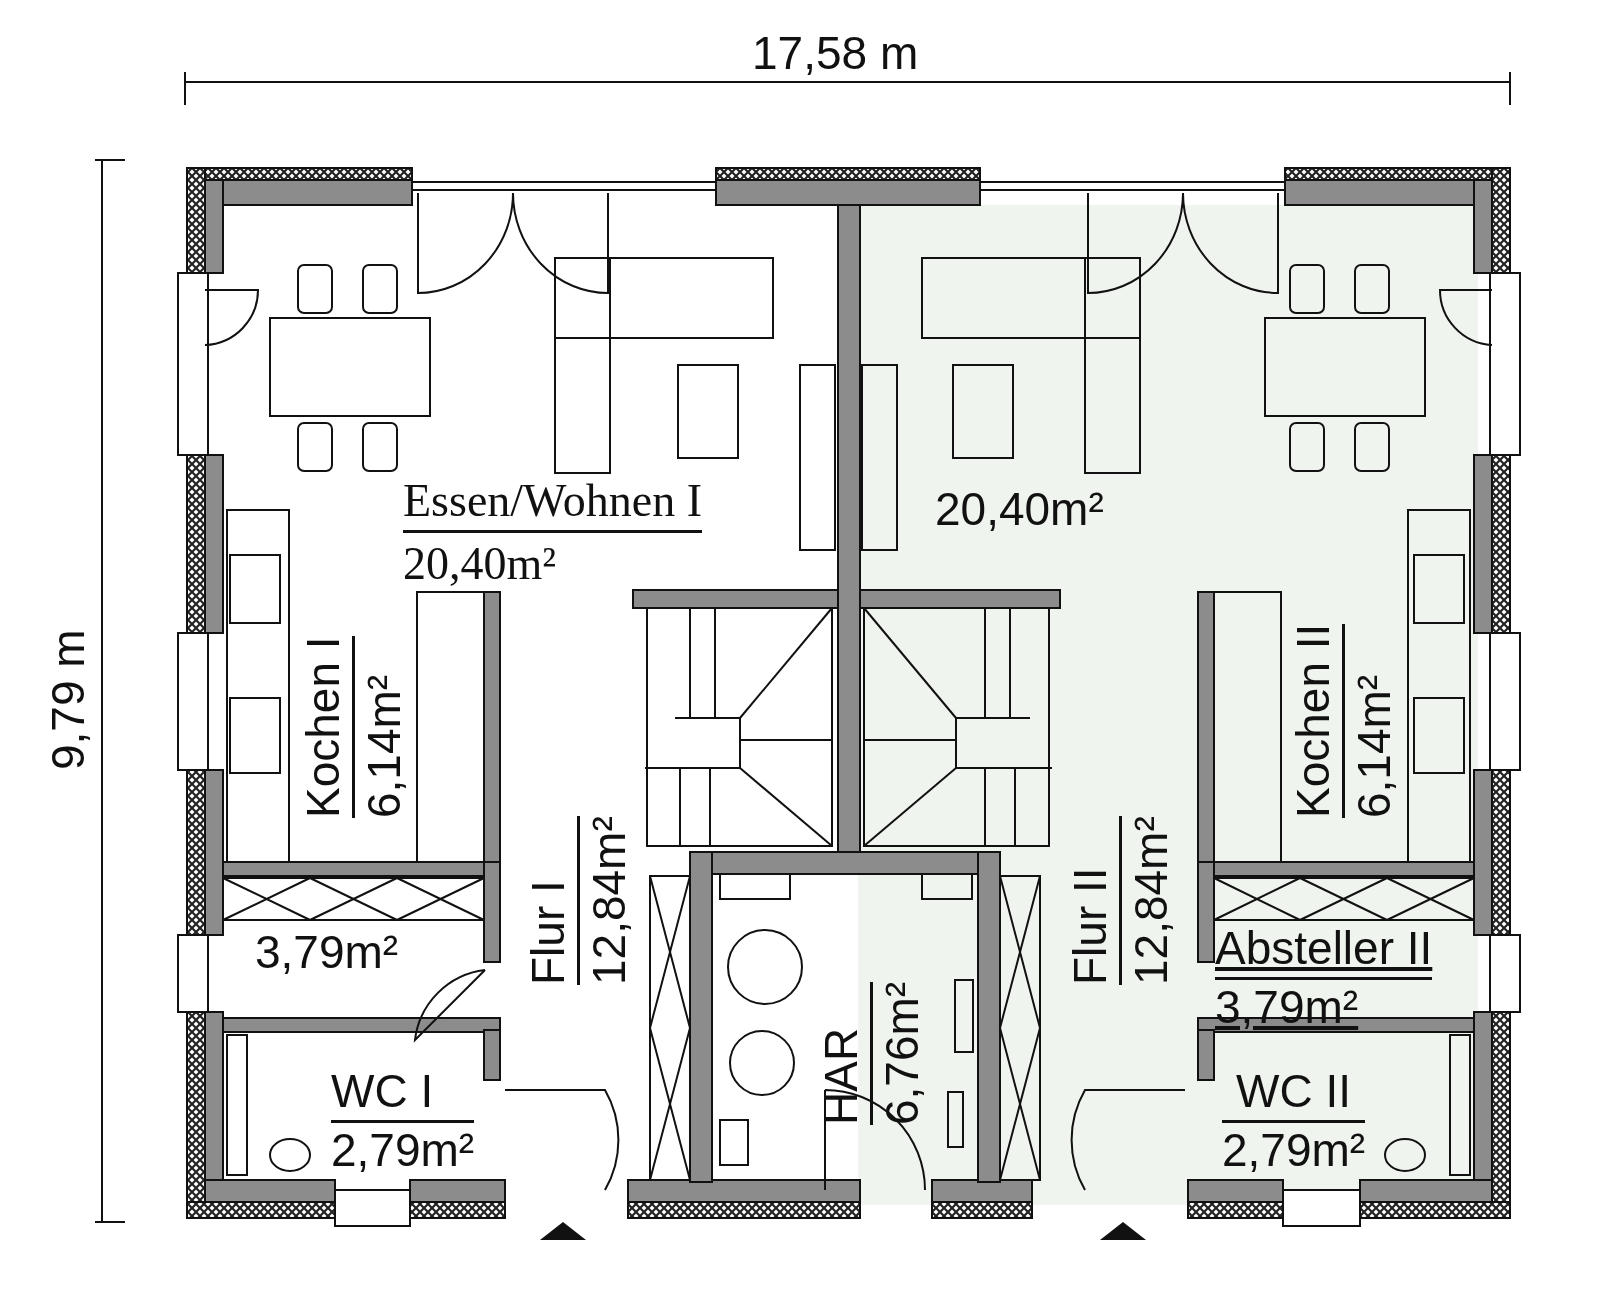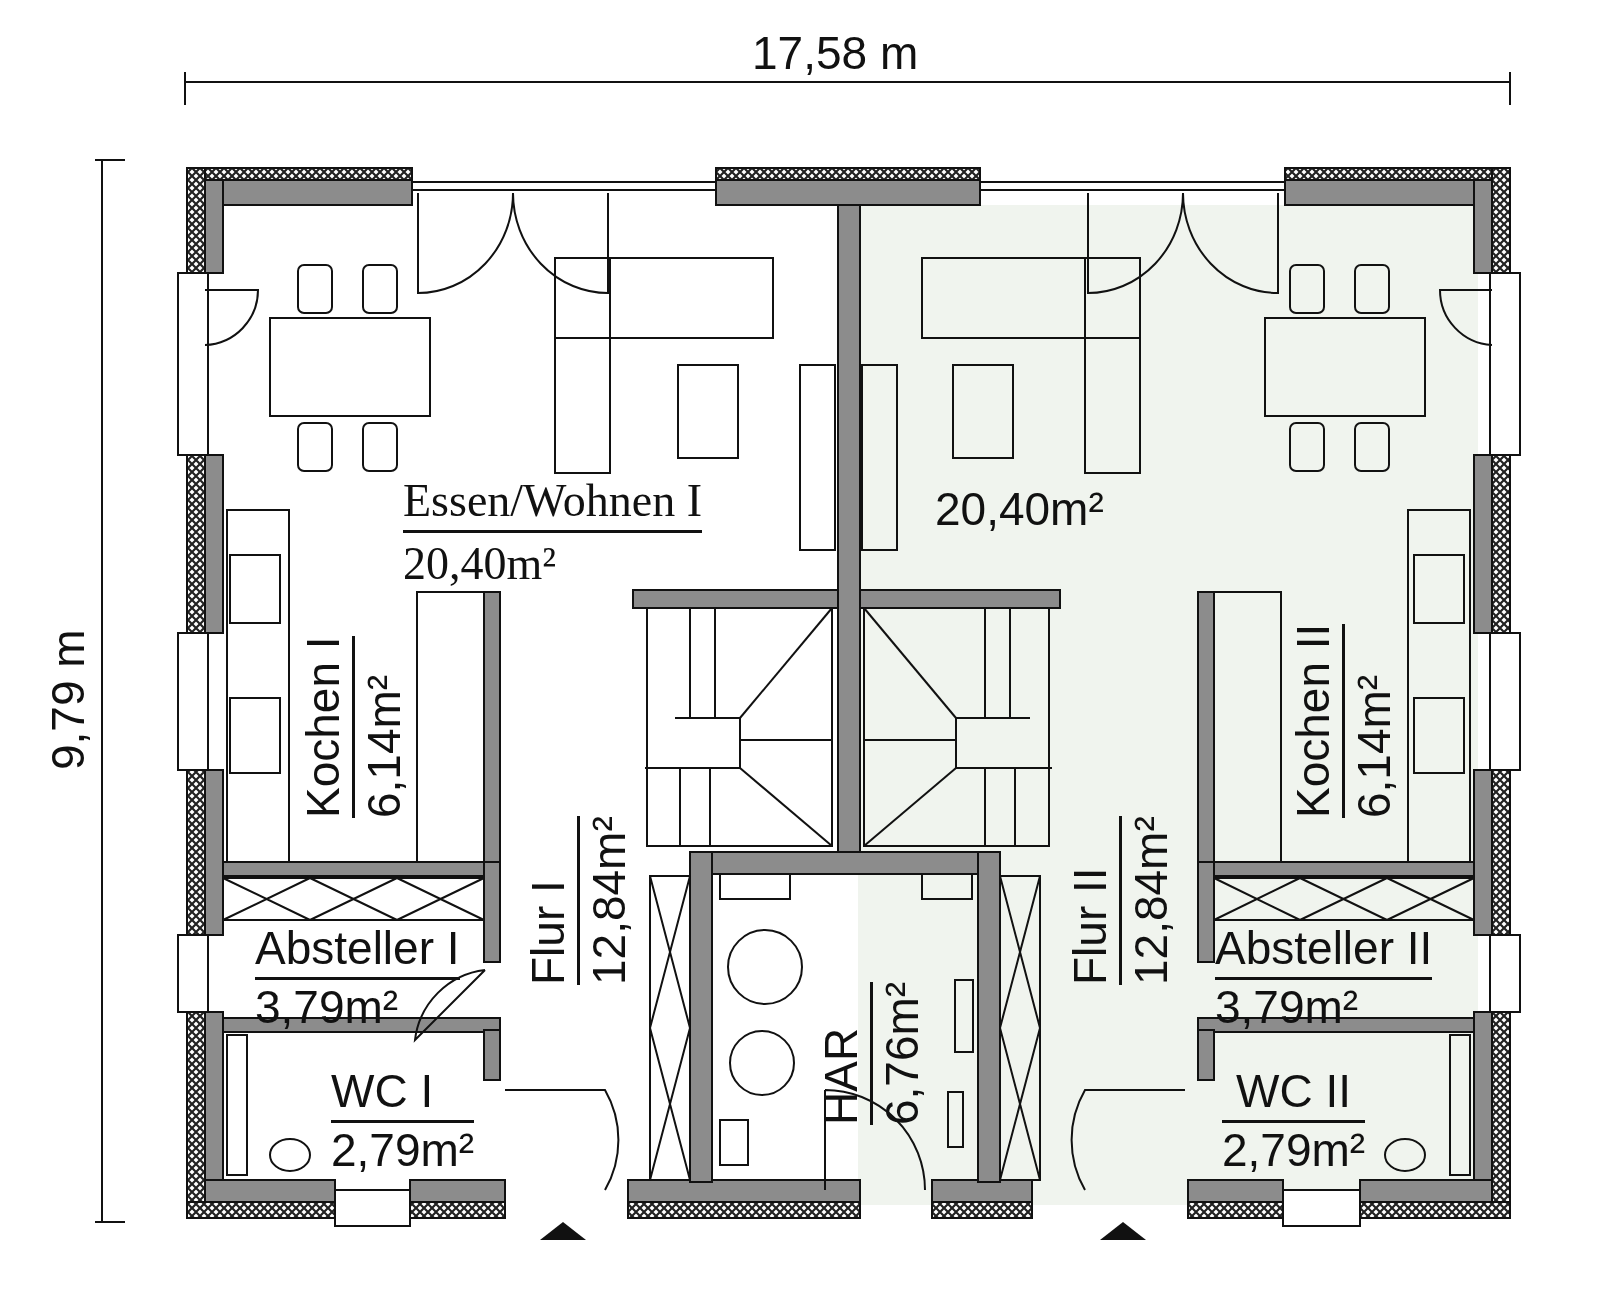--- a/index.html
+++ b/index.html
@@ -242,24 +242,23 @@
   <div class="room-name ul">Flur II</div>
   <div class="room-area" style="margin-top:6px;">12,84m²</div>
 </div>
 
 <div class="lbl vert" style="left:818px;top:1125px;">
   <div class="room-name ul">HAR</div>
   <div class="room-area" style="margin-top:6px;">6,76m²</div>
 </div>
 
 <div class="lbl" style="left:255px;top:925px;">
-  <div class="room-name ul">Absteller I</div>
   <div class="room-area" style="margin-top:4px;">3,79m²</div>
 </div>
-<div class="lbl" style="left:1215px;top:925px;">
+<div class="lbl" style="left:1215px;top:925px;text-decoration:underline;">
   <div class="room-name ul">Absteller II</div>
   <div class="room-area" style="margin-top:4px;">3,79m²</div>
 </div>
 
 <div class="lbl" style="left:331px;top:1068px;">
   <div class="room-name ul">WC I</div>
   <div class="room-area" style="margin-top:4px;">2,79m²</div>
 </div>
 <div class="lbl" style="left:1222px;top:1068px;text-align:center;">
   <div class="room-name ul">WC II</div>

